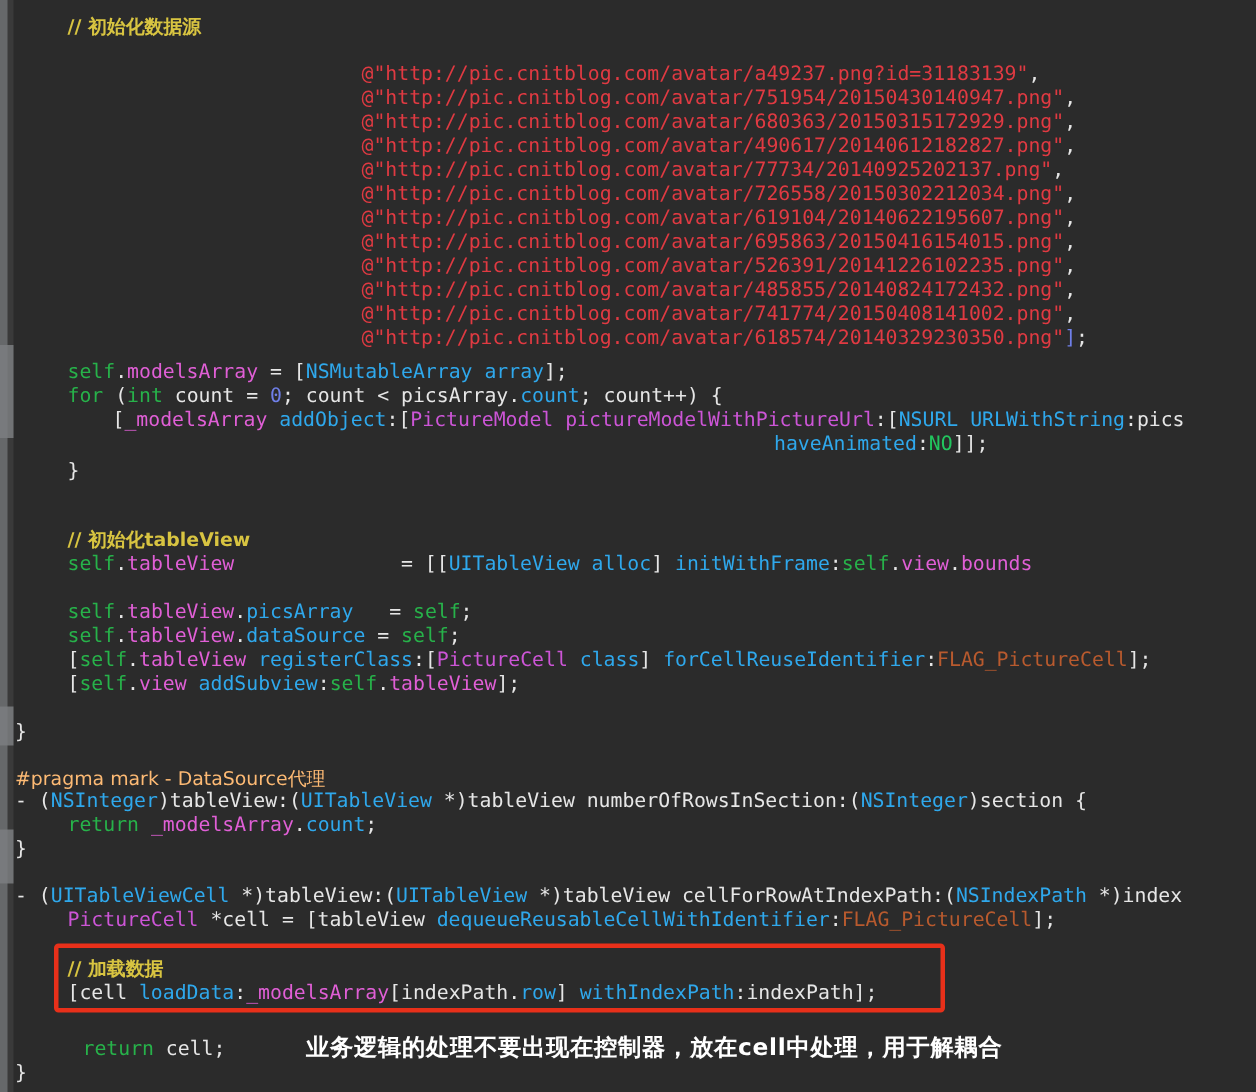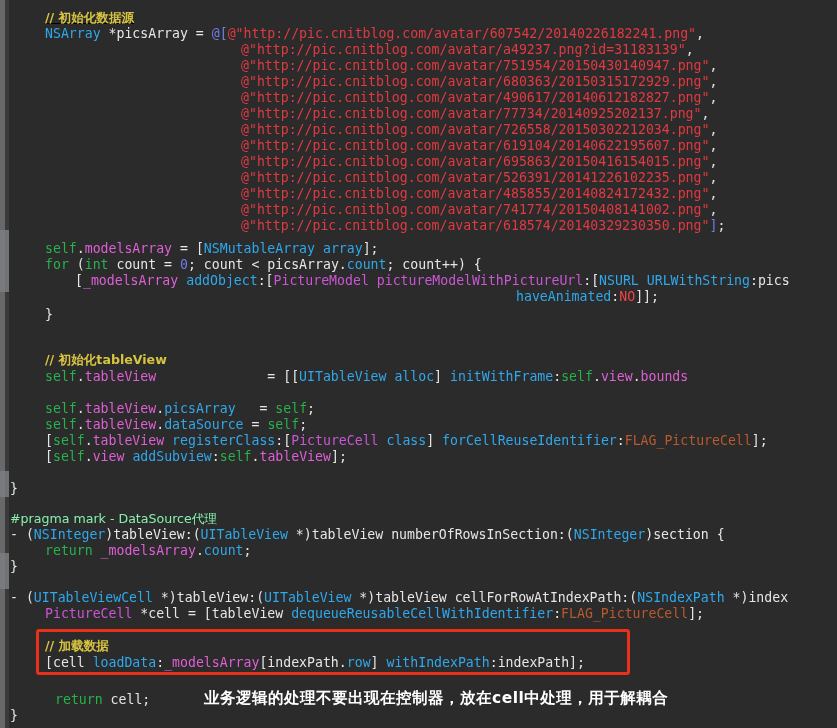--- a/index.html
+++ b/index.html
@@ -62,29 +62,29 @@
   .line {
     position: absolute;
     left: 0;
     height: 16px;
     white-space: pre;
     font-family: "DejaVu Sans Mono", "Liberation Mono", monospace;
   }
 
   
   .c-comment   { color: #d8c441; font-weight: bold; }
-  .c-pragma    { color: #86efac; }
+  .c-pragma    { color: #fdba74; }
   .c-type      { color: #2fa8ec; }
   .c-kw        { color: #27b24a; }
   .c-str       { color: #e03a42; }
   .c-prop      { color: #e05fd6; }
   .c-method    { color: #cc55d6; }
   .c-msel      { color: #2fa8ec; }
   .c-num       { color: #6f7fe8; }
-  .c-const     { color: #ef4444; }
+  .c-const     { color: #22c55e; }
   .c-macro     { color: #b85a2e; }
   .c-plain     { color: #e6e6e6; }
 
   
   .callout-box {
     position: absolute;
     border: 3px solid #e8301a;
     border-radius: 3px;
     box-sizing: border-box;
     z-index: 3;
@@ -112,23 +112,22 @@
 
   <div class="gutter">
     <div class="gutter-rail"></div>
     <div class="fold-block" style="top:230px;height:62px;"></div>
     <div class="fold-block" style="top:471px;height:26px;"></div>
     <div class="fold-block" style="top:553px;height:36px;"></div>
   </div>
 
   <div class="code">
 
-    <div class="line" style="top:10px;left:45px;text-decoration:underline;"><span class="c-comment cjk">// 初始化数据源</span></div>
+    <div class="line" style="top:10px;left:45px;"><span class="c-comment cjk">// 初始化数据源</span></div>
 
-    <div class="line" style="top:26px;left:45px;"><span class="c-type">NSArray</span><span class="c-plain"> *picsArray = </span><span class="c-num">@[</span><span class="c-str">@"http://pic.cnitblog.com/avatar/607542/20140226182241.png"</span><span class="c-plain">,</span></div>
 
     <div class="line" style="top:42px;left:241px;"><span class="c-str">@"http://pic.cnitblog.com/avatar/a49237.png?id=31183139"</span><span class="c-plain">,</span></div>
     <div class="line" style="top:58px;left:241px;"><span class="c-str">@"http://pic.cnitblog.com/avatar/751954/20150430140947.png"</span><span class="c-plain">,</span></div>
     <div class="line" style="top:74px;left:241px;"><span class="c-str">@"http://pic.cnitblog.com/avatar/680363/20150315172929.png"</span><span class="c-plain">,</span></div>
     <div class="line" style="top:90px;left:241px;"><span class="c-str">@"http://pic.cnitblog.com/avatar/490617/20140612182827.png"</span><span class="c-plain">,</span></div>
     <div class="line" style="top:106px;left:241px;"><span class="c-str">@"http://pic.cnitblog.com/avatar/77734/20140925202137.png"</span><span class="c-plain">,</span></div>
     <div class="line" style="top:122px;left:241px;"><span class="c-str">@"http://pic.cnitblog.com/avatar/726558/20150302212034.png"</span><span class="c-plain">,</span></div>
     <div class="line" style="top:138px;left:241px;"><span class="c-str">@"http://pic.cnitblog.com/avatar/619104/20140622195607.png"</span><span class="c-plain">,</span></div>
     <div class="line" style="top:154px;left:241px;"><span class="c-str">@"http://pic.cnitblog.com/avatar/695863/20150416154015.png"</span><span class="c-plain">,</span></div>
     <div class="line" style="top:170px;left:241px;"><span class="c-str">@"http://pic.cnitblog.com/avatar/526391/20141226102235.png"</span><span class="c-plain">,</span></div>

